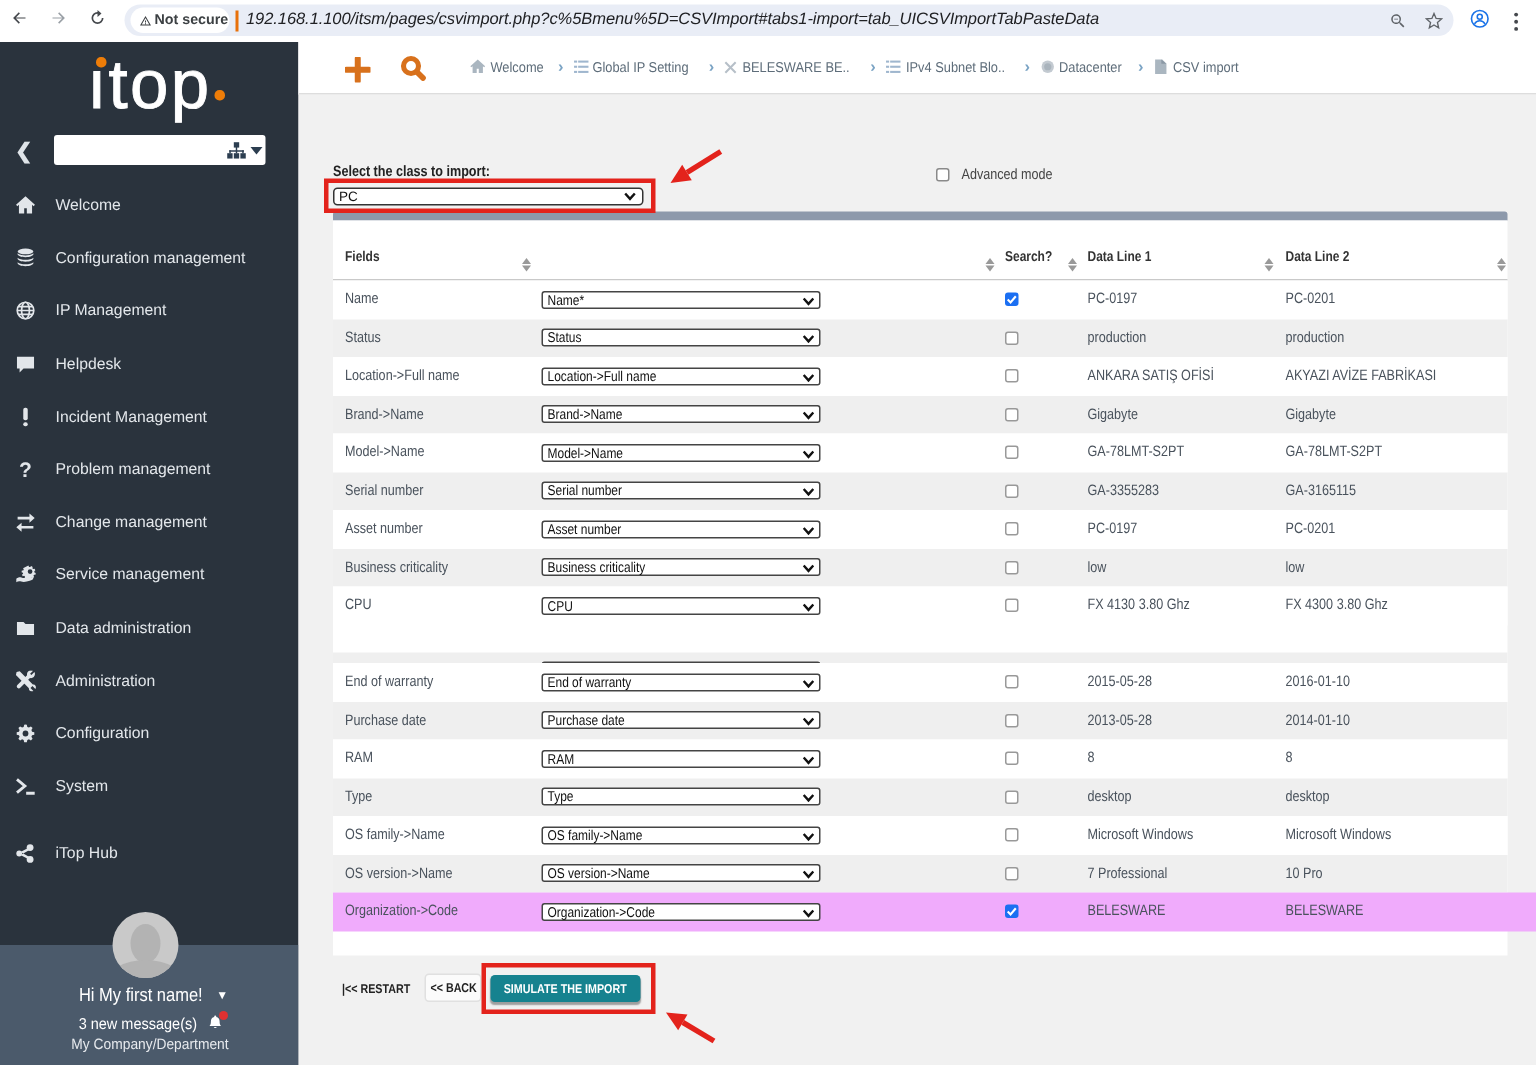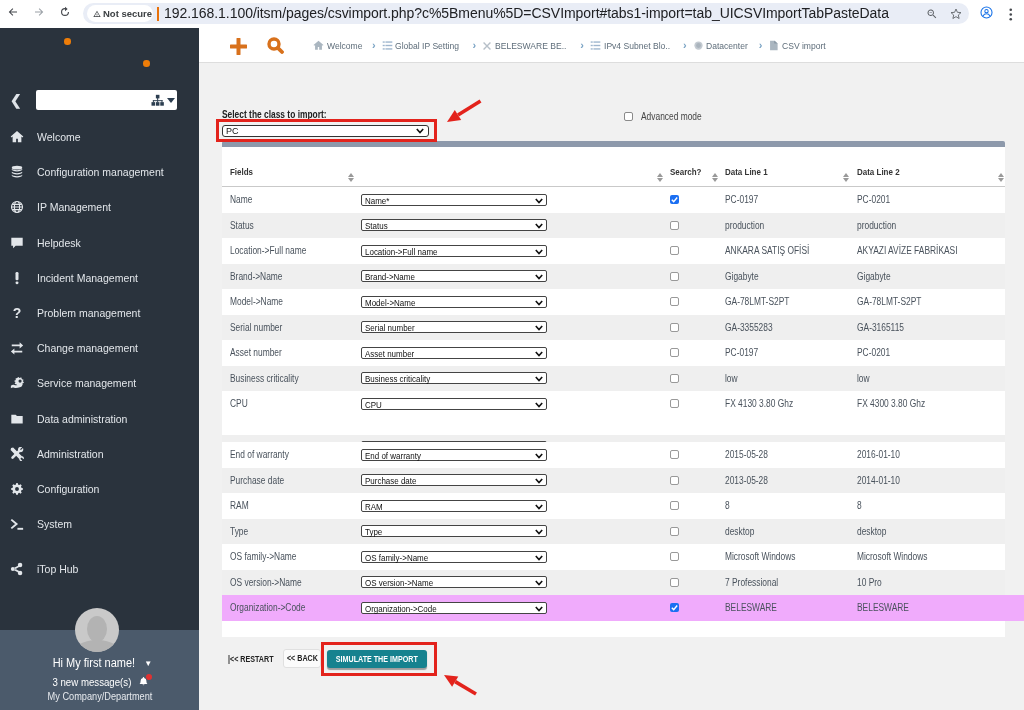--- a/index.html
+++ b/index.html
@@ -8,21 +8,21 @@
 .tx { display:inline-block; transform:scaleX(0.84); transform-origin:0 50%; white-space:nowrap; }
 .txc { display:inline-block; transform:scaleX(0.84); transform-origin:50% 50%; white-space:nowrap; }
 .tx9 { display:inline-block; transform:scaleX(0.9); transform-origin:0 50%; white-space:nowrap; }
 
 
 #chrome { position:absolute; left:0; top:0; width:1024px; height:28px; background:#ffffff; z-index:50; }
 .navic { position:absolute; top:5.5px; width:12px; height:12px; }
 #omni { position:absolute; left:83px; top:3px; width:886px; height:21px; background:#e9edf6; border-radius:11px; }
 #chip { position:absolute; left:4px; top:2px; width:66px; height:17px; background:#ffffff; border-radius:9px; font-size:9.5px; font-weight:bold; color:#3c4043; line-height:17px; padding-left:16px; }
 #chipsep { position:absolute; left:74px; top:3.5px; width:2px; height:14px; background:#e8710a; }
-#url { position:absolute; left:81px; top:0; height:21px; line-height:21px; font-size:14px; color:#202124; white-space:nowrap; letter-spacing:-0.05px; }
+#url { position:absolute; left:81px; top:0; height:21px; line-height:21px; font-size:11px; color:#202124; white-space:nowrap; letter-spacing:-0.05px;font-style:italic; }
 
 
 #sidebar { position:absolute; left:0; top:28px; width:199px; height:682px; background:#2a333d; }
 #userarea { position:absolute; left:0; top:602px; width:199px; height:80px; background:#4b5a6b; }
 #logo { position:absolute; left:0px; top:0.5px; width:199px; text-align:center; color:#ffffff; font-size:46px; font-weight:normal; letter-spacing:1.5px; -webkit-text-stroke:0.6px #ffffff; }
 #searchbox { position:absolute; left:36px; top:62px; width:141px; height:20px; background:#ffffff; border-radius:2px; }
 #collapse { position:absolute; left:10px; top:62px; width:16px; height:20px; color:#dfe4e9; font-size:14px; font-weight:bold; line-height:20px; }
 .mi { position:absolute; left:0; width:199px; height:20px; }
 .mi .ic { position:absolute; left:10px; top:3px; width:14px; height:14px; }
 .mi .ic svg { width:14px; height:14px; }
@@ -61,20 +61,21 @@
       <path d="M5.6 18.4a7.2 7.2 0 0 1 12.8 0" fill="none" stroke="#1a73e8" stroke-width="1.9"></path>
     </svg>
   <svg style="position:absolute;left:1009px;top:7.5px;" width="3.5" height="13" viewBox="0 0 4 15">
       <circle cx="2" cy="2" r="1.5" fill="#45484d"></circle>
       <circle cx="2" cy="7.5" r="1.5" fill="#45484d"></circle>
       <circle cx="2" cy="13" r="1.5" fill="#45484d"></circle>
     </svg>
 </div>
 
 <div id="sidebar">
+  <div id="logo">ıtop</div>
   <div style="position:absolute;left:64px;top:10px;width:6.5px;height:6.5px;border-radius:50%;background:#ee7d08;"></div>
   <div style="position:absolute;left:143px;top:32px;width:6.5px;height:6.5px;border-radius:50%;background:#ee7d08;"></div>
   <div id="collapse">❮</div>
   <div id="searchbox">
     <svg style="position:absolute;left:115px;top:3.5px;" width="13" height="13" viewBox="0 0 16 16">
         <g fill="#2c3e50">
           <rect x="6" y="1" width="4.4" height="4.4"></rect>
           <rect x="0.6" y="10" width="4.4" height="4.4"></rect>
           <rect x="6" y="10" width="4.4" height="4.4"></rect>
           <rect x="11.4" y="10" width="4.4" height="4.4"></rect>

